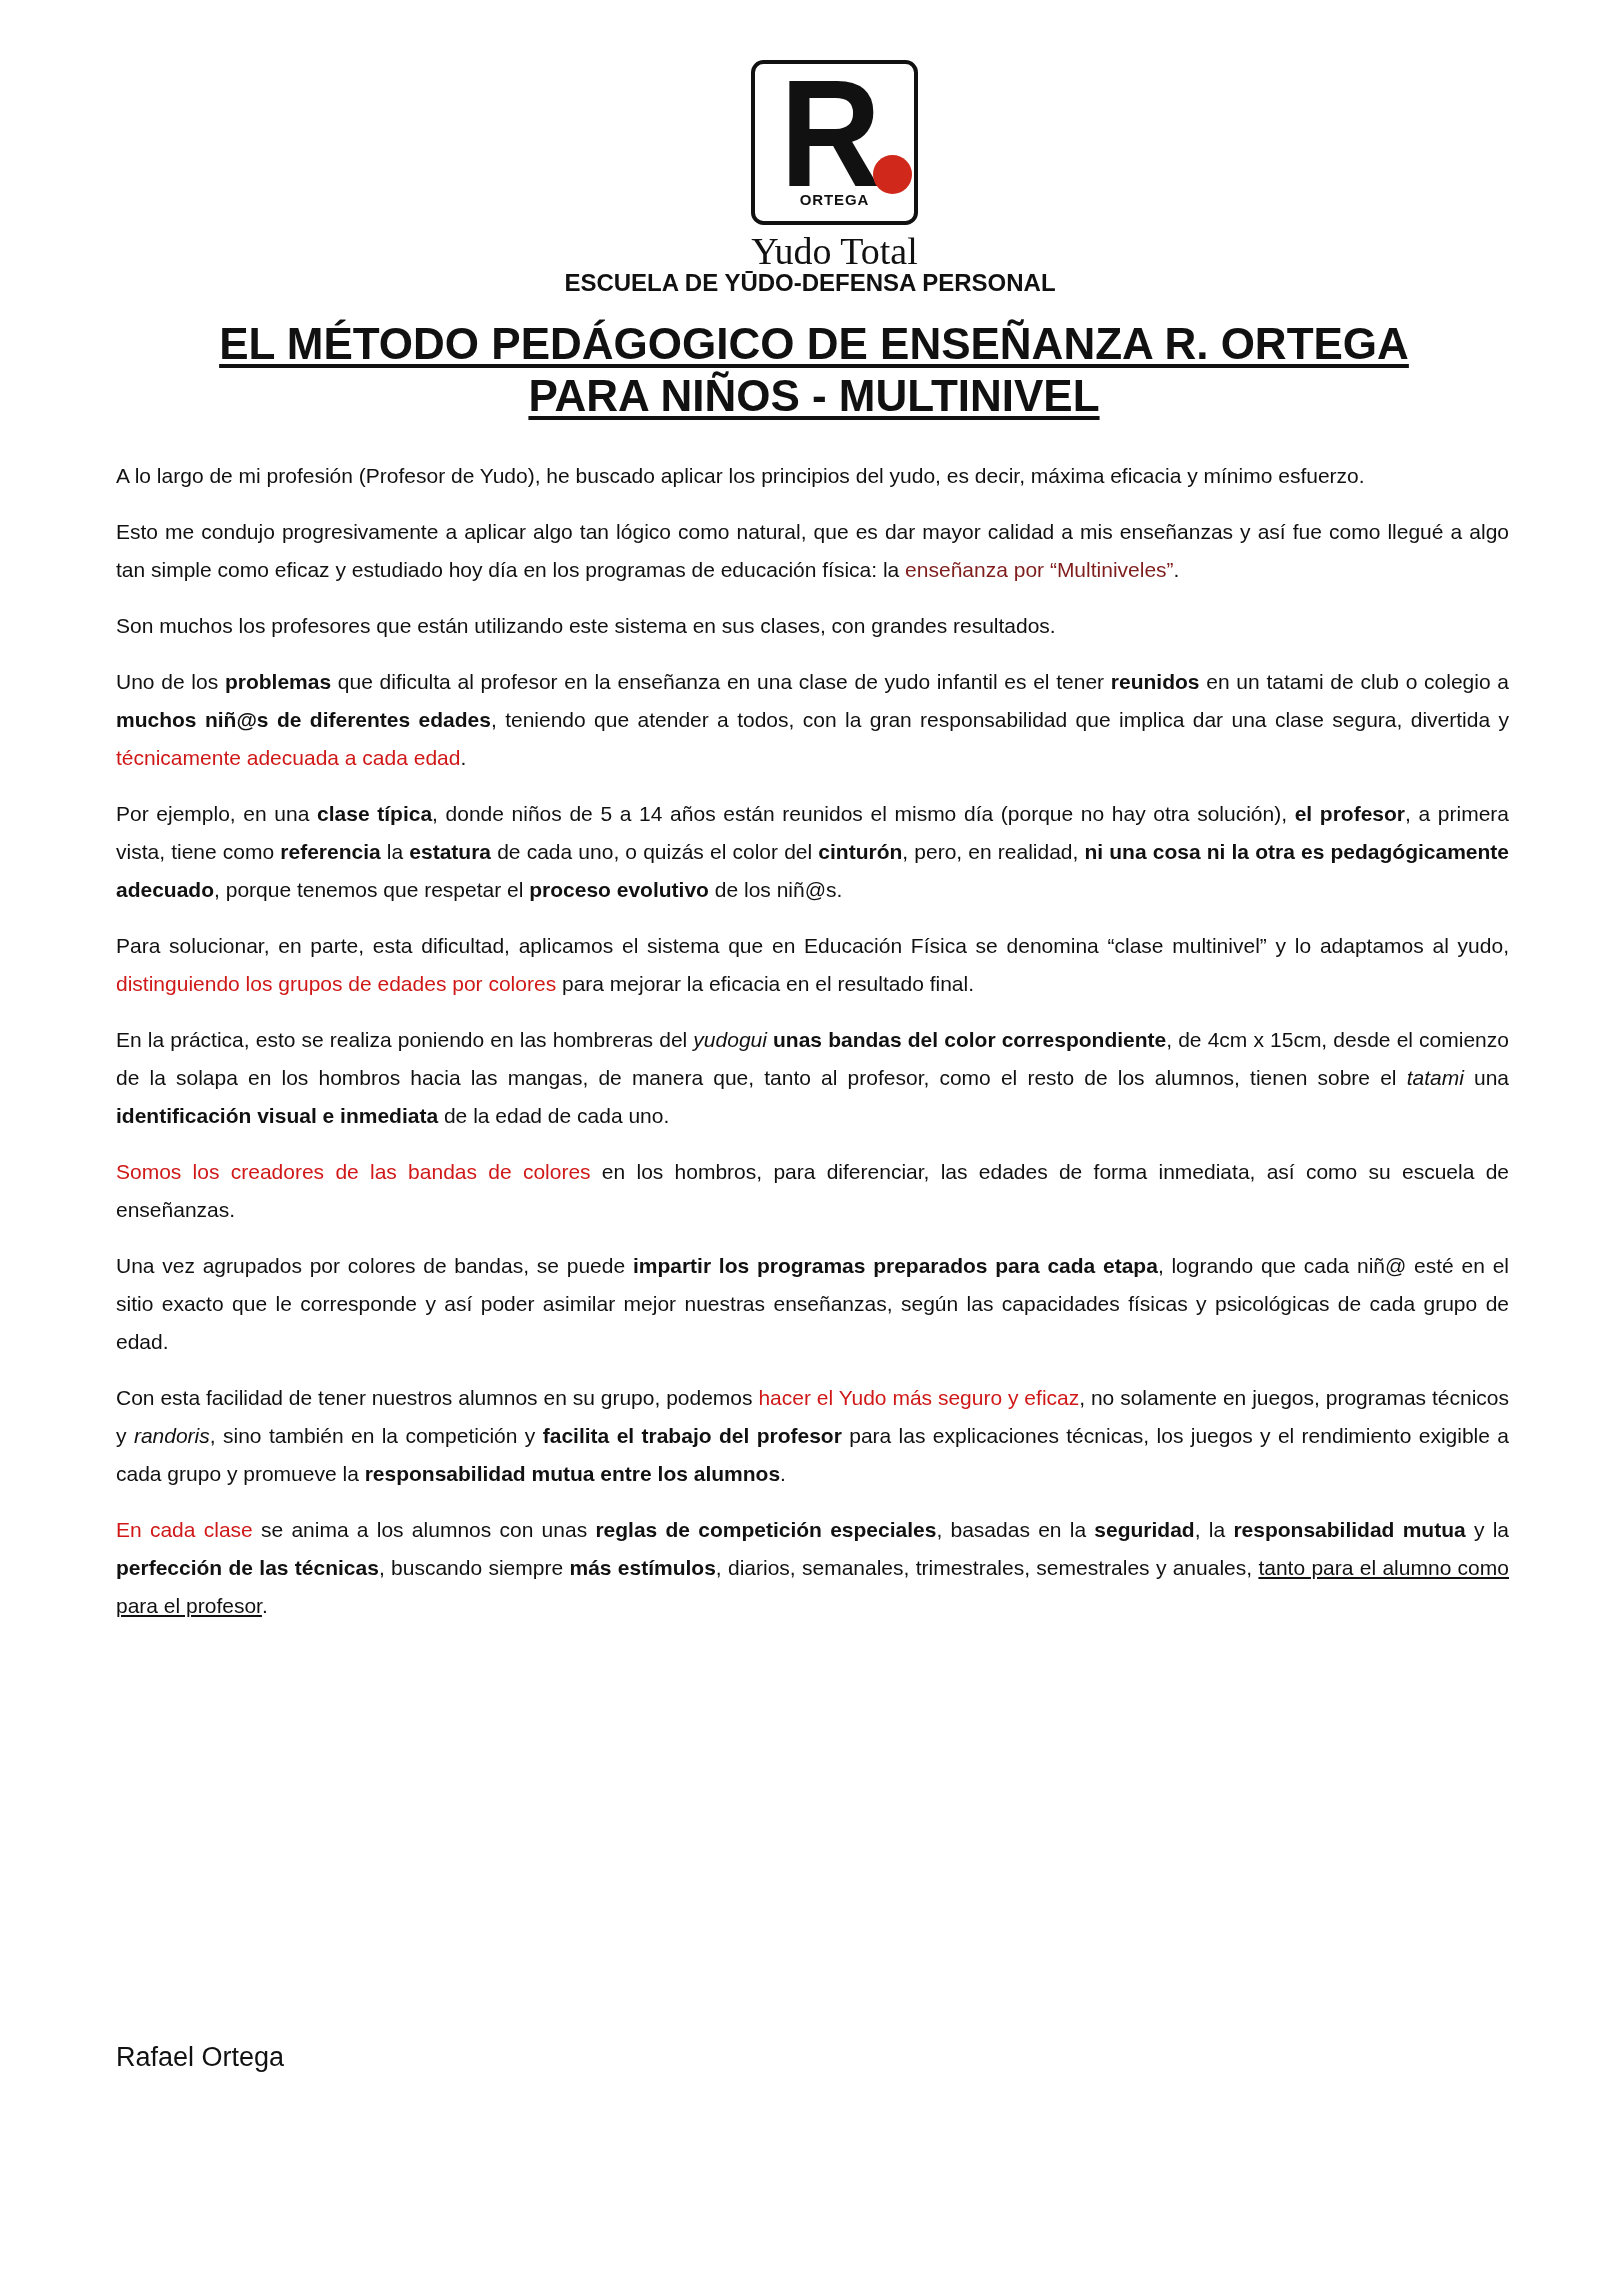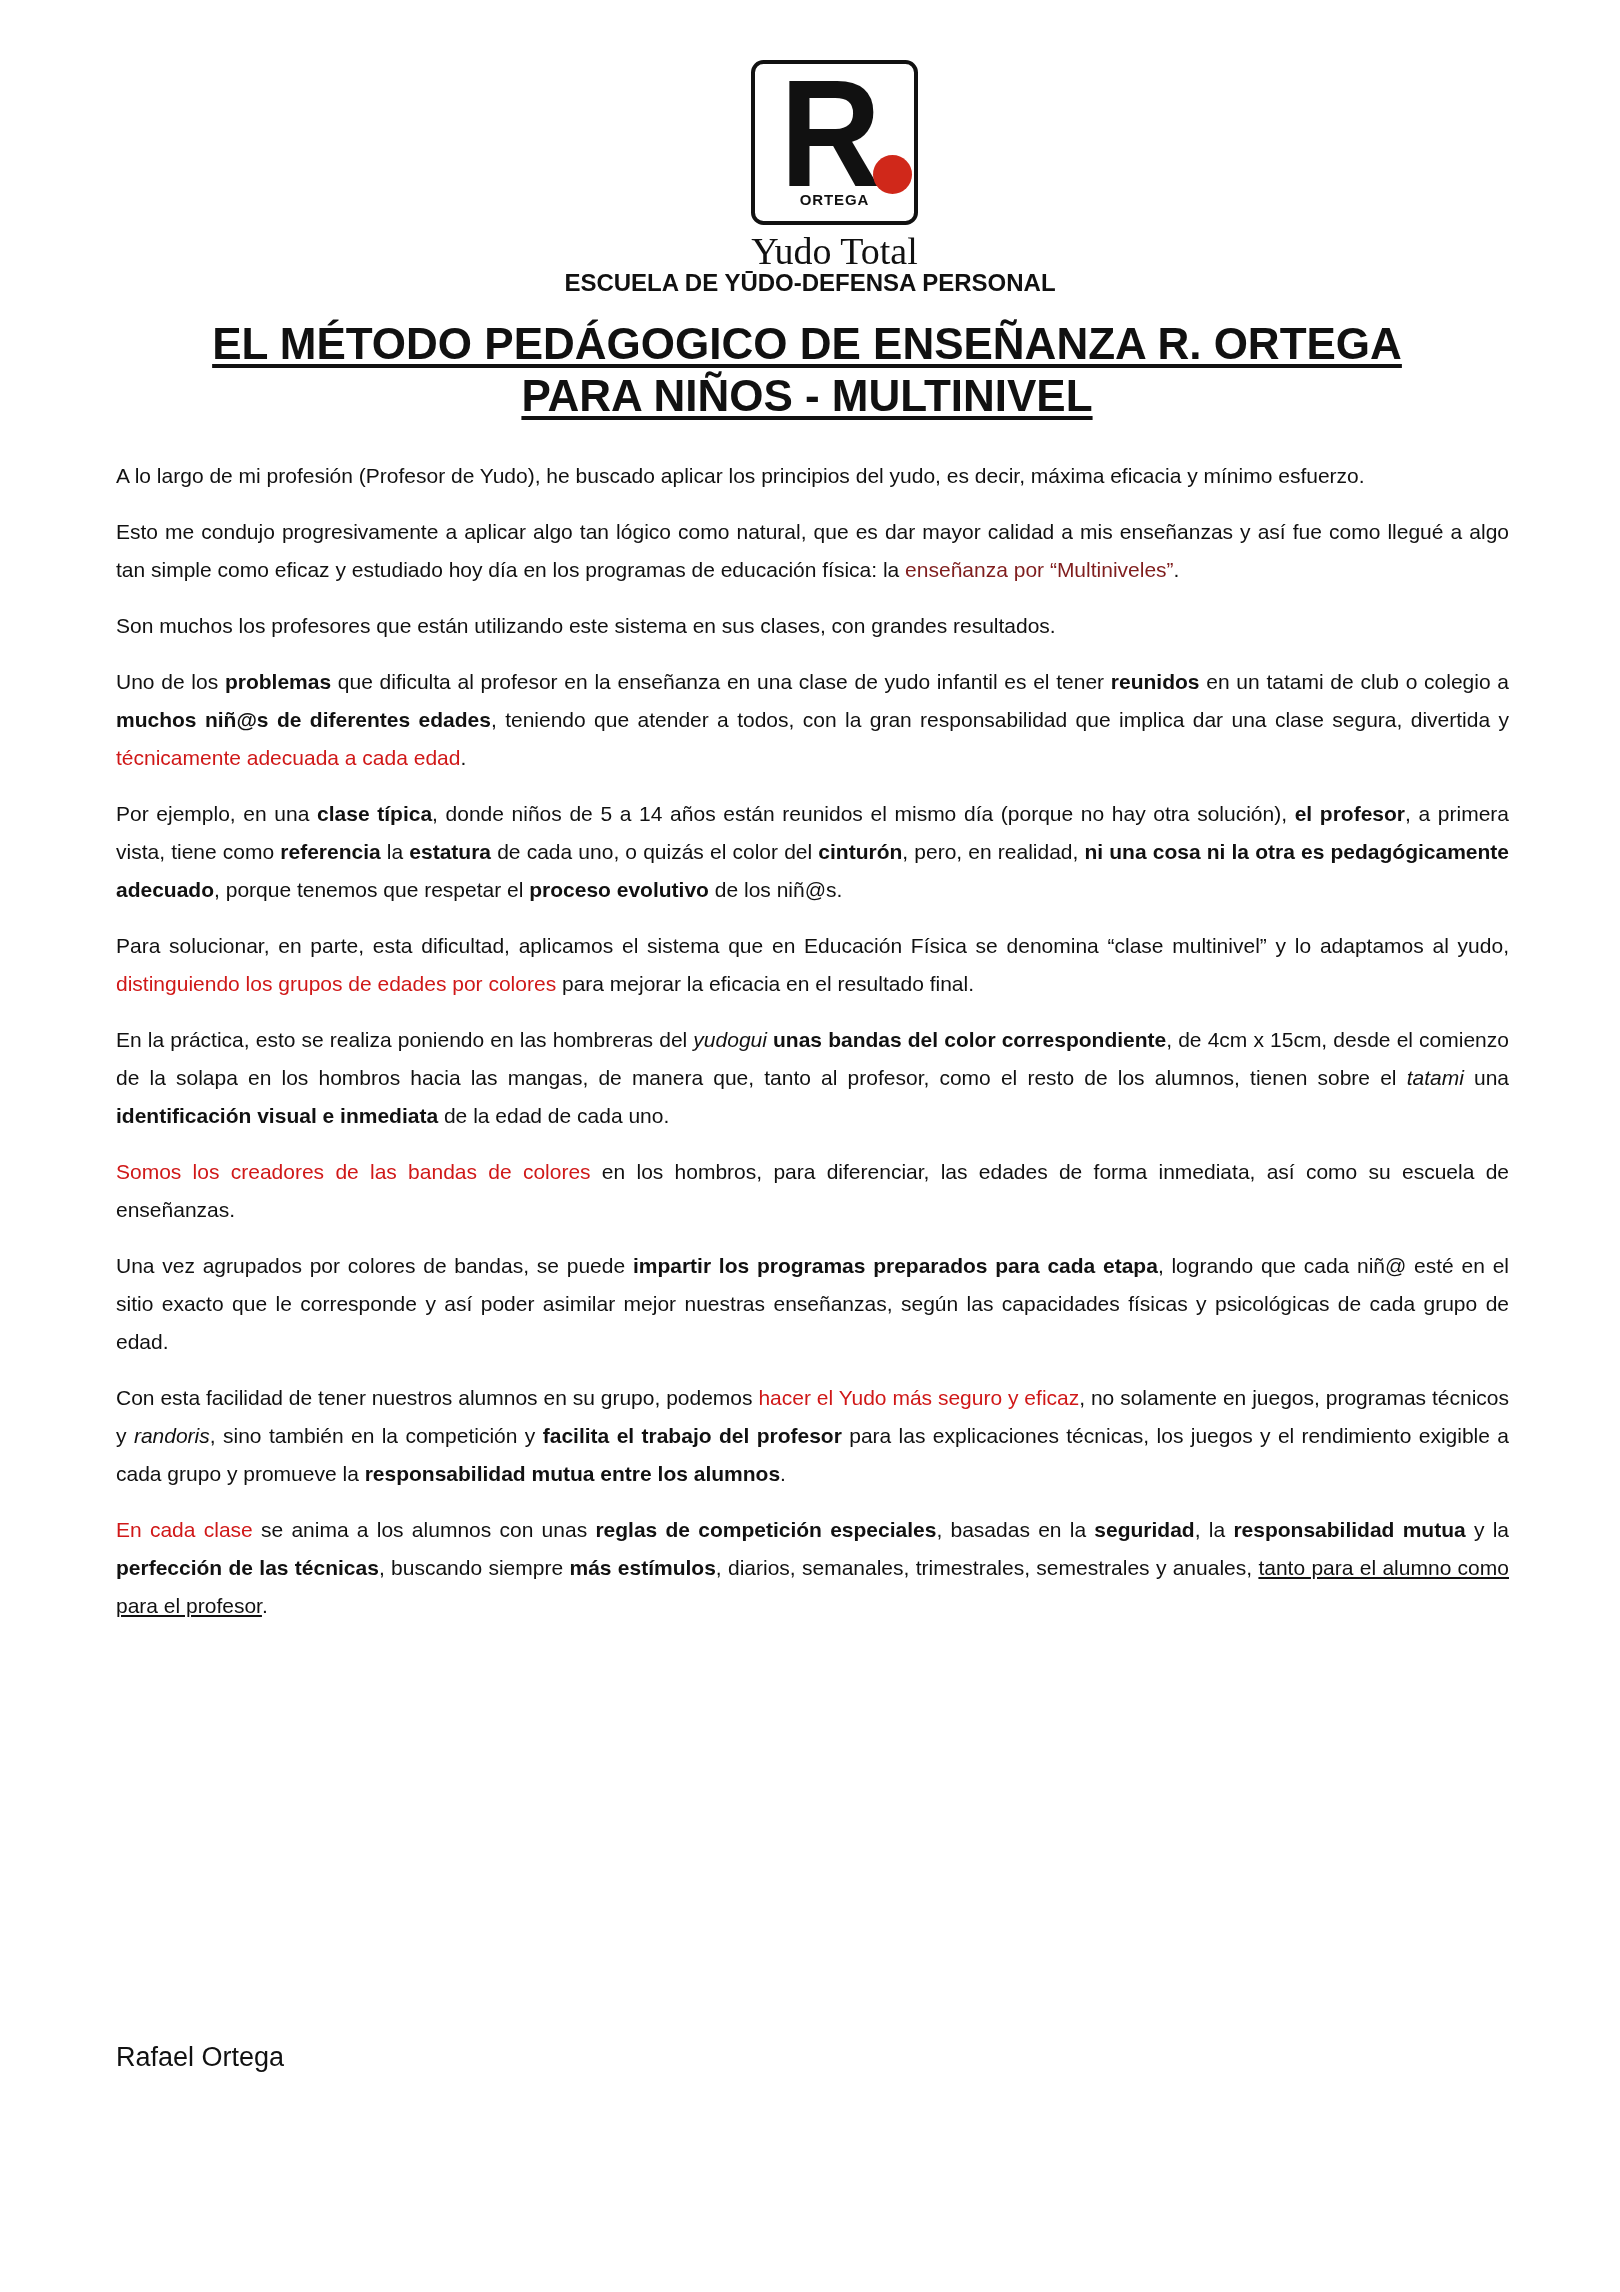--- a/index.html
+++ b/index.html
@@ -9,21 +9,21 @@
               border: 4.5px solid #111; border-radius: 12.5px; box-sizing: border-box; background: #fff; }
   .logo-r { position: absolute; left: 25px; top: -7.2px; font-family: "Liberation Sans", sans-serif;
             font-weight: bold; font-size: 152px; line-height: 152px; color: #111; transform: scaleX(0.92); transform-origin: left top; }
   .logo-dot { position: absolute; left: 118px; top: 91px; width: 39px; height: 39px; border-radius: 50%; background: #d0281a; }
   .logo-ortega { position: absolute; left: 0; right: 0; top: 127px; text-align: center;
                  font-weight: bold; font-size: 15px; letter-spacing: 0.9px; color: #111; }
   .logo-sub { position: absolute; left: 751px; width: 167px; top: 229px; text-align: center;
               font-family: "Liberation Serif", serif; font-size: 38px; color: #111; }
   .school { position: absolute; left: 0; width: 1620px; top: 269px; text-align: center;
             font-weight: bold; font-size: 24px; color: #111; }
-  .title { position: absolute; left: 1px; width: 1612px; top: 318px; text-align: center;
+  .title { position: absolute; left: 8px; width: 1612px; top: 318px; text-align: center;
            font-weight: bold; font-size: 44px; line-height: 52px; color: #111; }
   .title span { text-decoration: underline; text-decoration-thickness: 3.6px; text-underline-offset: 5.4px; }
   .content { position: absolute; left: 116px; width: 1393px; top: 457px;
              font-size: 21px; line-height: 38px; color: #111; }
   .content p { margin: 0 0 18px 0; text-align: justify; }
   .content b { font-weight: bold; }
   .pink { color: #7f1d1d; }
   .red { color: #d01818; }
   .u { text-decoration: underline; }
   .sig { position: absolute; left: 116px; top: 2042px; font-size: 27px; color: #111; }

